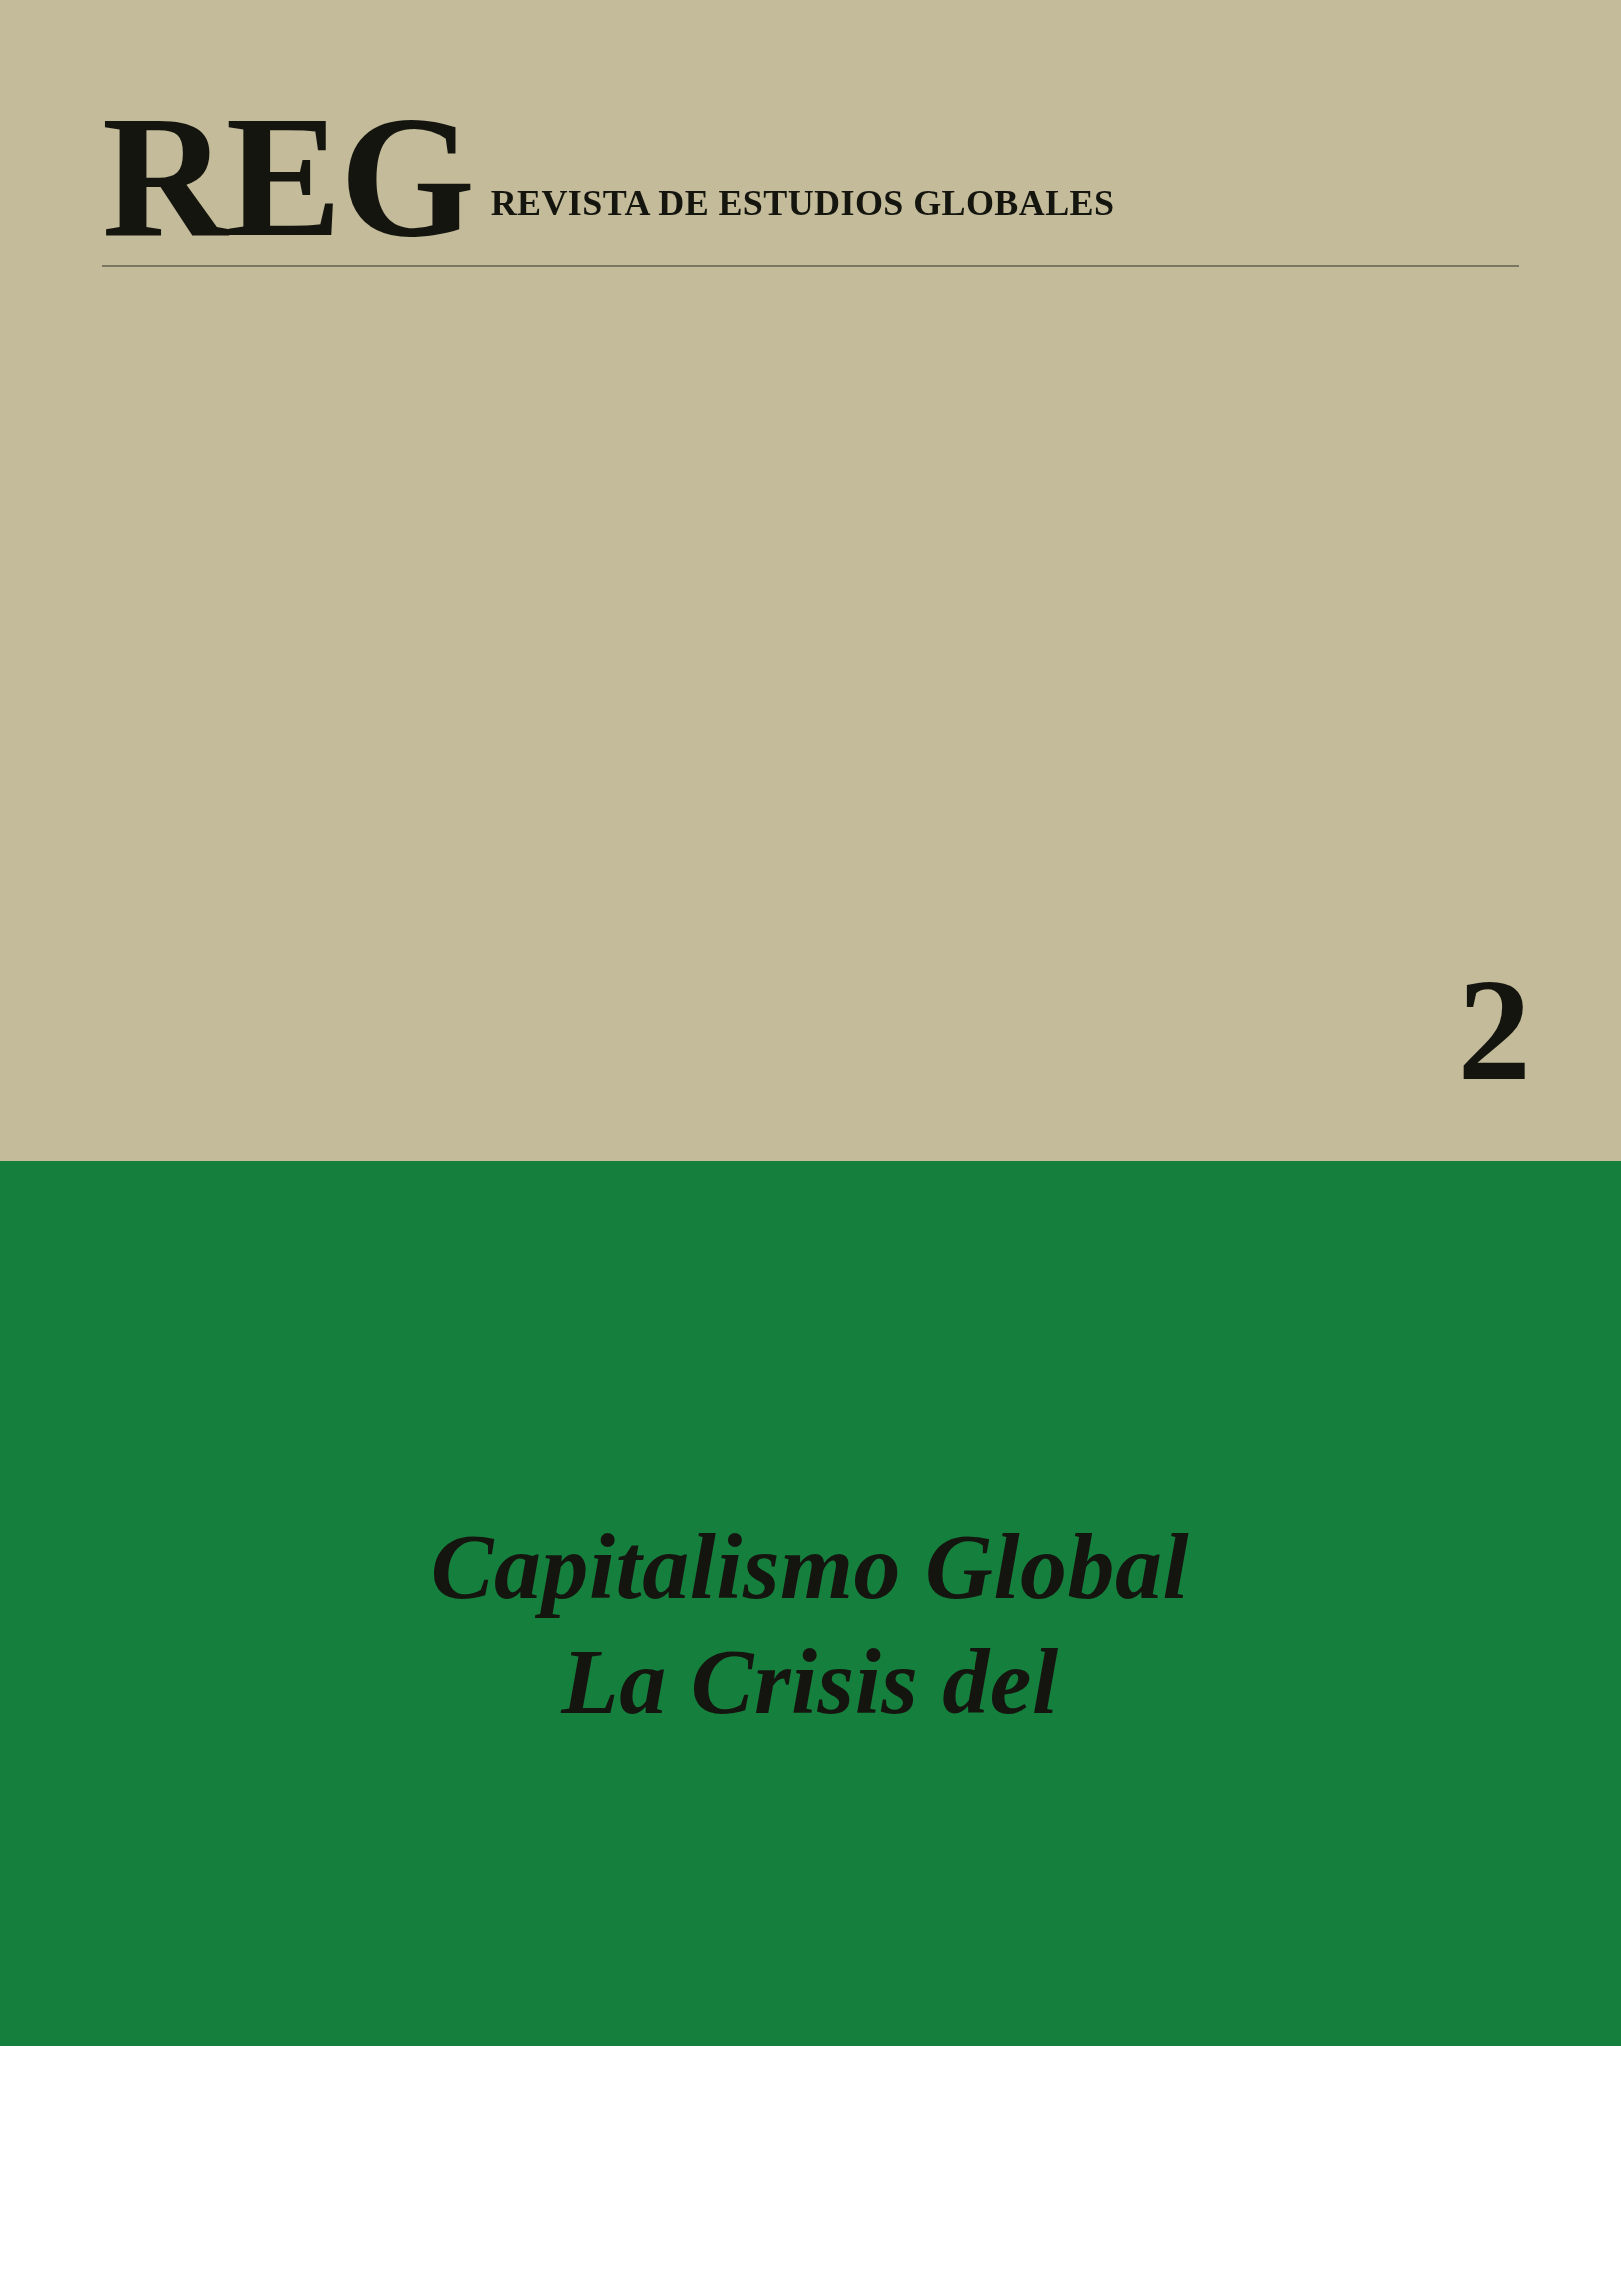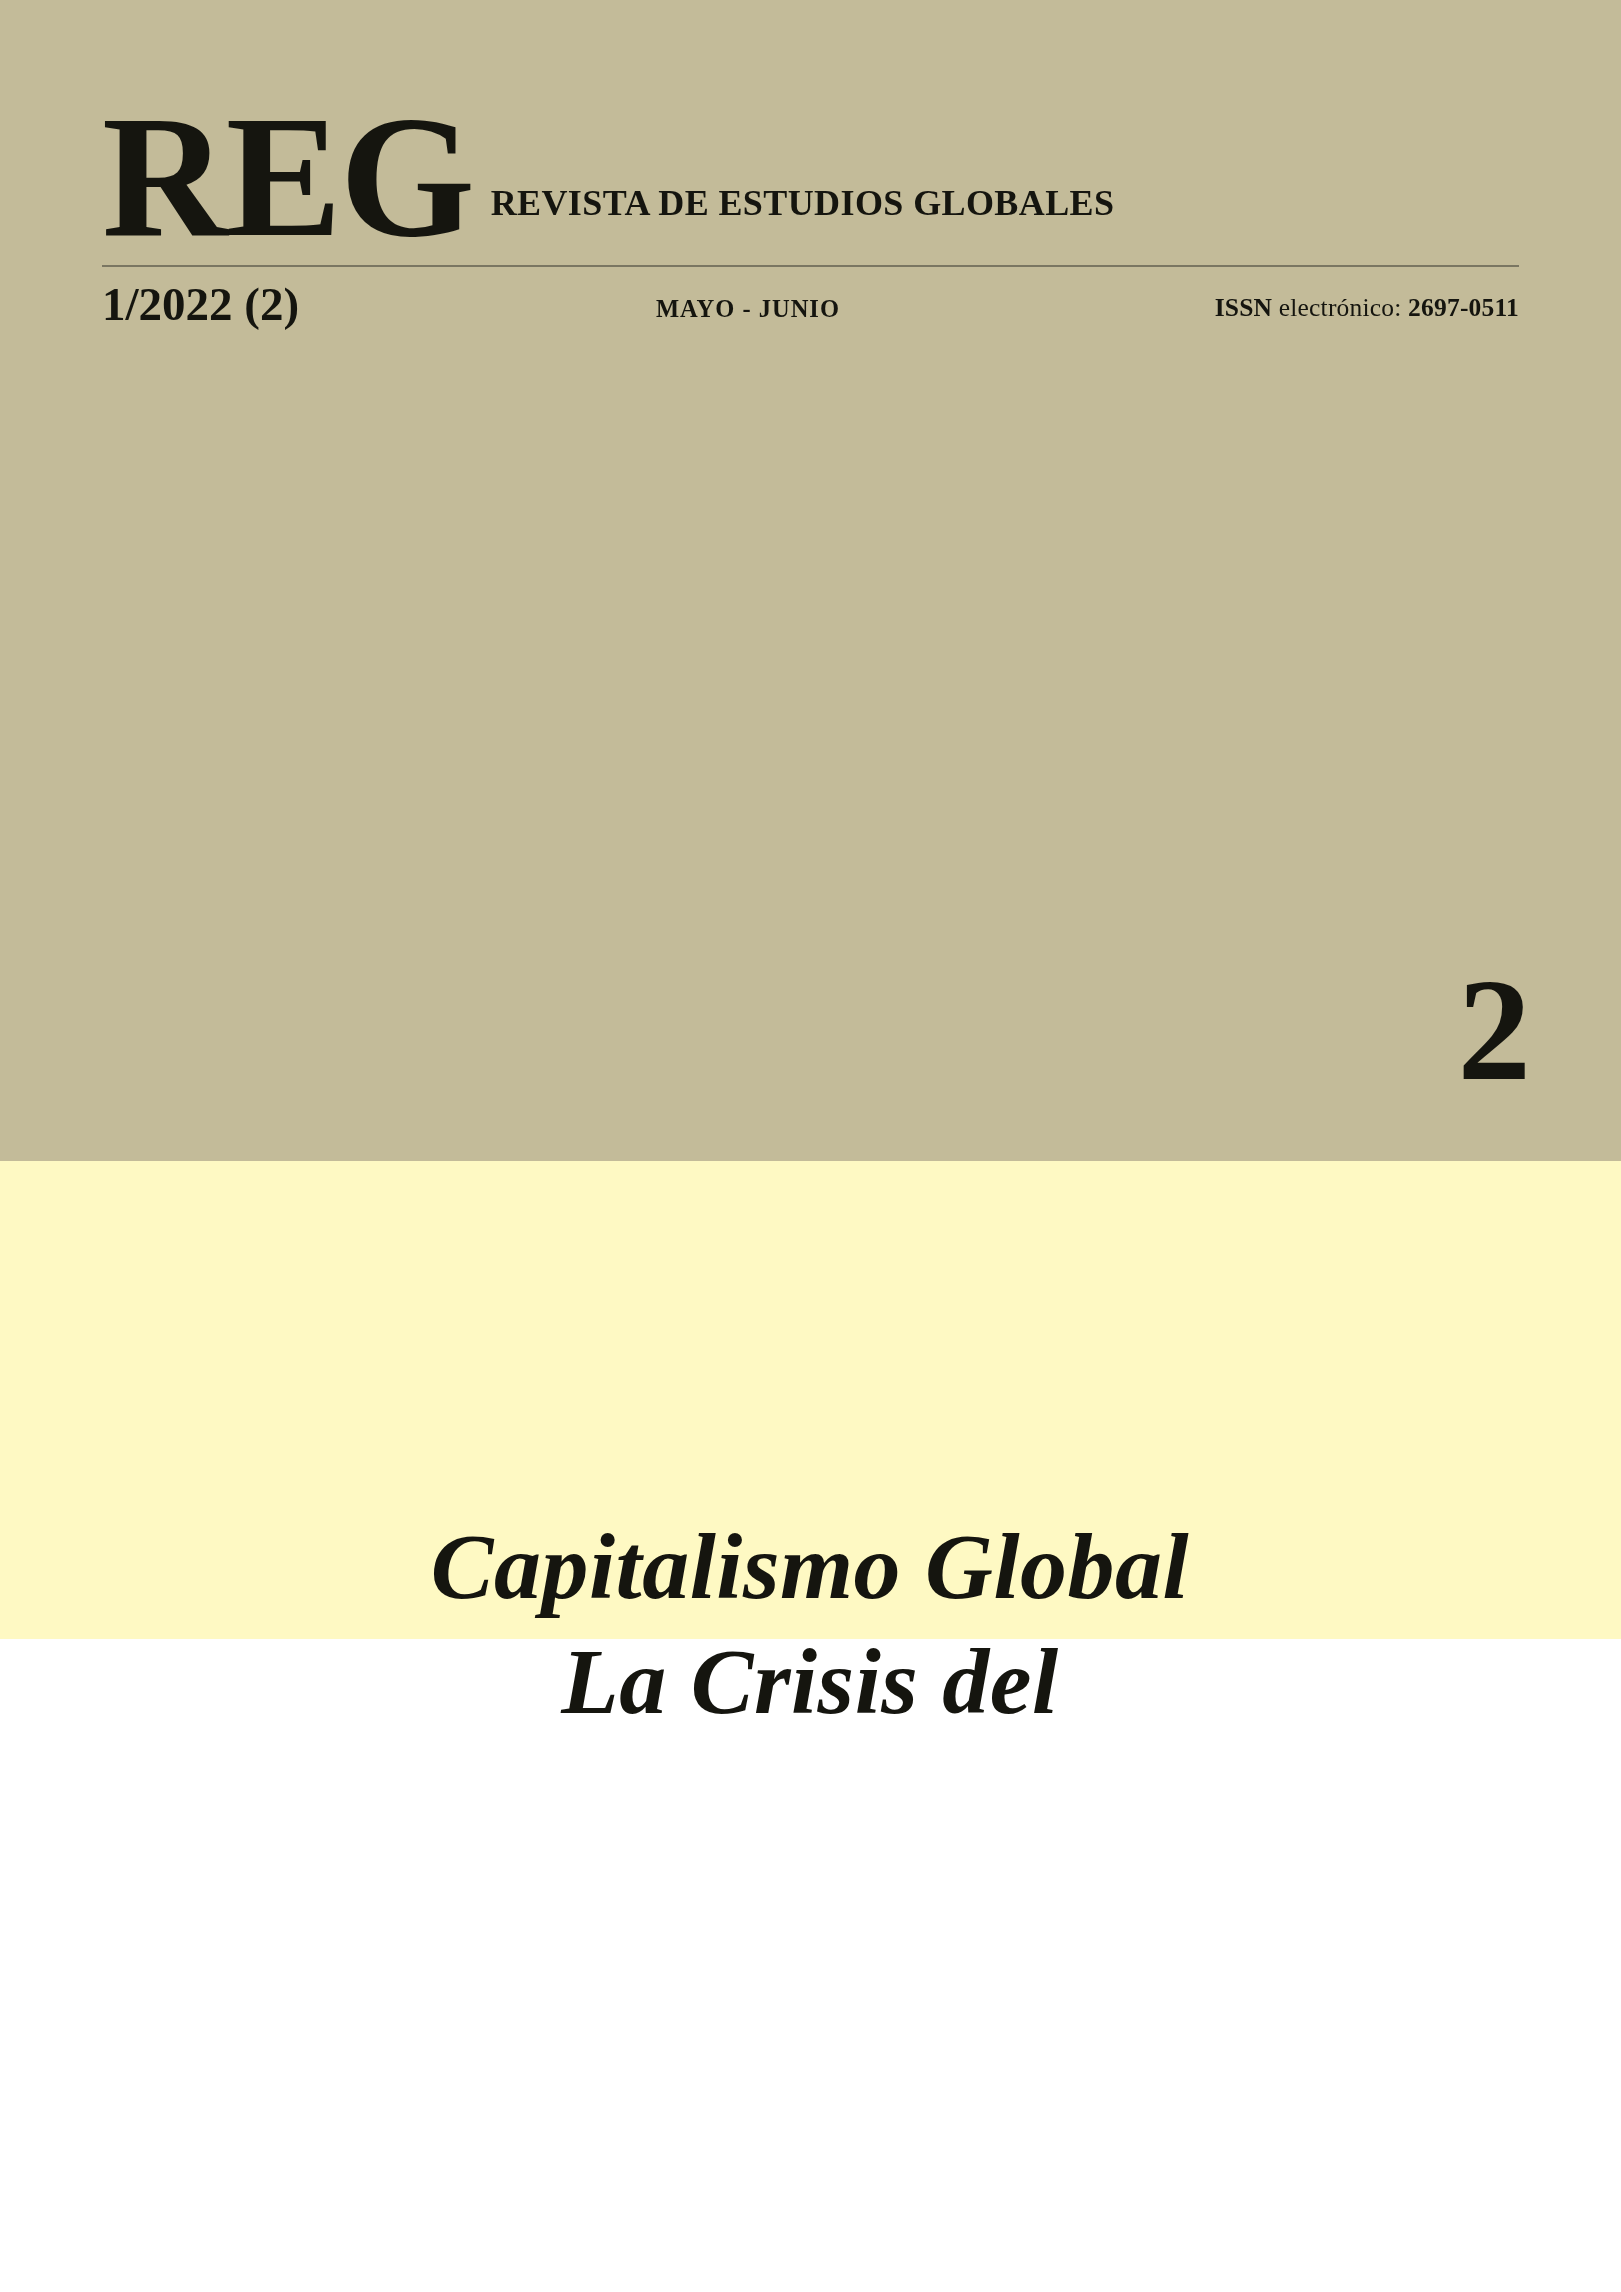--- a/index.html
+++ b/index.html
@@ -12,22 +12,22 @@
     width: 1621px;
     height: 2293px;
     font-family: "Liberation Serif", serif;
     color: #1a1a18;
     overflow: hidden;
   }
 
   .cover {
     position: relative;
     width: 1621px;
-    height: 1639px;
-    background: #fef9c3;
+    height: 2046px;
+    background: #15803d;
   }
 
   
   .banner {
     position: absolute;
     left: 0;
     top: 0;
     width: 1621px;
     height: 1161px;
     background: #c3bb99;
@@ -165,27 +165,20 @@
 
       <div class="masthead-row">
         <div class="logo">REG</div>
         <div class="journal-lines">
           <div class="journal-line">REVISTA DE ESTUDIOS GLOBALES</div>
         </div>
       </div>
 
       <div class="rule"></div>
 
-      <div class="meta-row">
-        <div class="issue">1/2022 (2)</div>
-        <div class="months">MAYO - JUNIO</div>
-        <div class="issn">
-          <span class="b">ISSN</span><span> electrónico: </span><span class="b">2697-0511</span>
-        </div>
-      </div>
 
     </div>
 
     <div class="issue-number">2</div>
 
   </div>
 
   <div class="title-block">
     <div class="cover-title">Capitalismo Global</div>
     <div class="cover-title">La Crisis del</div>

